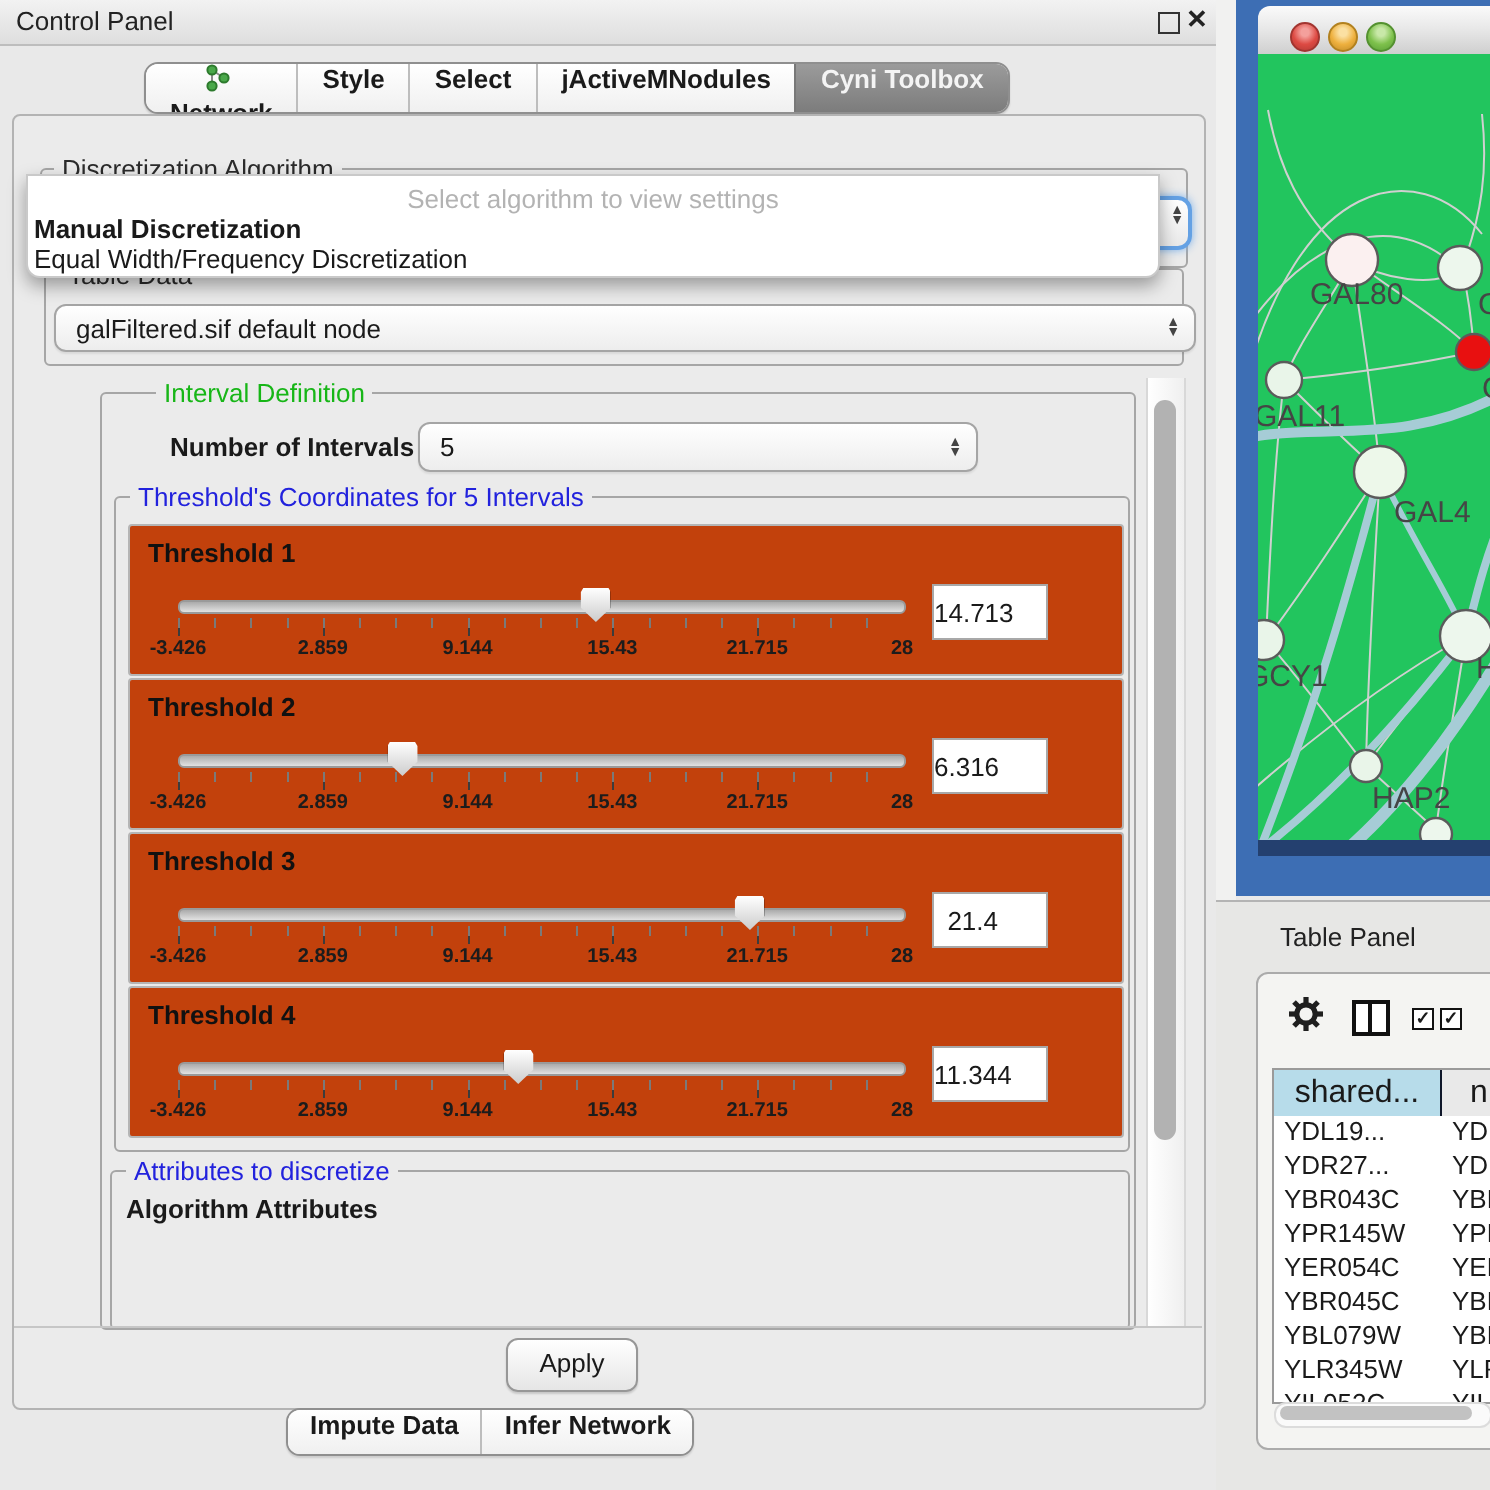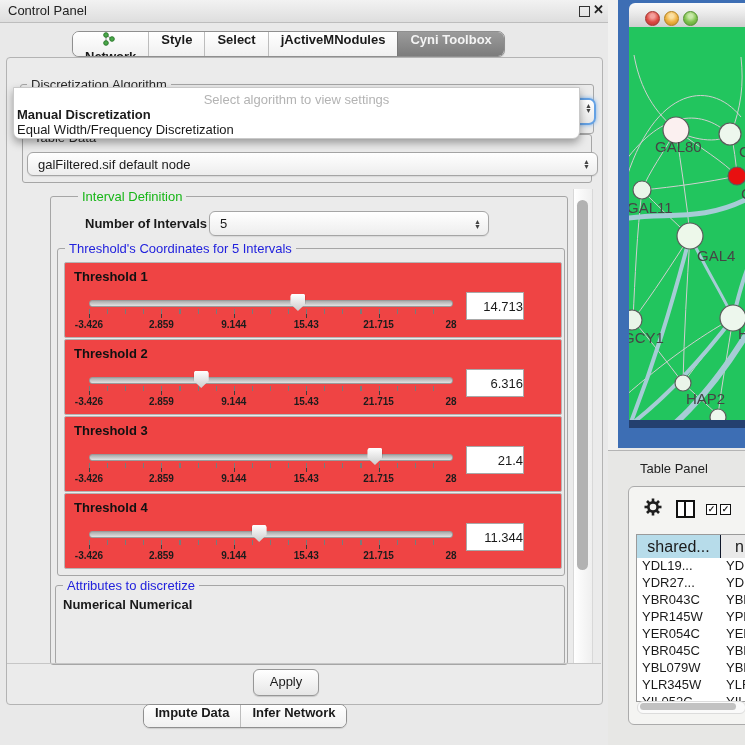--- a/index.html
+++ b/index.html
@@ -54,37 +54,37 @@
 
   
   .vtrack{background:linear-gradient(to right,#ffffff,#efefef);border-left:1px solid #d8d8d8;
           border-right:1px solid #d8d8d8;}
   .vthumb{position:absolute;background:#b2b2b2;border-radius:5.5px;}
   .htrack{background:#fafafa;border:1px solid #dcdcdc;border-radius:6px;}
   .hthumb{position:absolute;background:#c2c2c2;border-radius:4px;}
 
   
   .threshold-block{position:absolute;left:64px;width:496px;height:74px;border:1px solid #b5b5b5;
-                   border-radius:2px;background:#ef4444;}
+                   border-radius:2px;background:#c2410c;}
   .th-label{position:absolute;left:9px;top:6px;font-size:13px;font-weight:bold;color:#111;}
   .slider{position:absolute;left:24px;top:30px;width:366px;height:42px;}
   .track{position:absolute;left:0;top:7px;width:362px;height:5px;border:1px solid #9a9a9a;
          border-radius:3px;background:linear-gradient(#ababab,#e2e2e2);}
   .thumb{position:absolute;top:1px;width:15px;height:17px;background:linear-gradient(#ffffff,#cccccc);
          clip-path:polygon(8% 0,92% 0,100% 12%,100% 58%,50% 100%,0 58%,0 12%);
          filter:drop-shadow(0 0 1px rgba(0,0,0,.65));}
   .ticks{position:absolute;left:0;top:16px;width:362px;height:9px;
          background-image:repeating-linear-gradient(90deg,#7a7a7a 0 1px,transparent 1px 18.1px),
                           repeating-linear-gradient(90deg,#3c3c3c 0 1px,transparent 1px 72.4px);
          background-size:100% 5px,100% 9px;background-repeat:no-repeat;}
   .tick-labels{position:absolute;left:0;top:26px;width:362px;height:14px;}
   .tick-label{position:absolute;transform:translateX(-50%);font-size:10px;font-weight:bold;color:#1c1c1c;
               white-space:nowrap;}
   .val-box{position:absolute;left:401px;top:29px;width:58px;height:28px;background:#ffffff;
-           border:1px solid #a8a8a8;font-size:13px;text-align:right;line-height:28px;padding-right:0;
+           border:1px solid #a8a8a8;font-size:13px;text-align:right;line-height:28px;padding-right:24px;
            box-sizing:border-box;}
 
   
   .attr-list{left:75px;top:616px;width:470px;height:47px;background:#ffffff;border:1px solid #c2c2c2;
              overflow:hidden;}
   .attr-item{font-size:13px;padding:1px 0 0 8px;height:15px;white-space:nowrap;}
 
   .apply-btn{left:253px;top:669px;width:64px;height:25px;background:linear-gradient(#ffffff,#e6e6e6);
              border:1px solid #979797;border-radius:6px;font-size:13px;text-align:center;line-height:24px;
              box-shadow:0 1px 1px rgba(0,0,0,.15);}
@@ -268,21 +268,21 @@
           <span class="tick-label" style="left: 60%;">15.43</span>
           <span class="tick-label" style="left: 80%;">21.715</span>
           <span class="tick-label" style="left: 100%;">28</span>
         </div>
     </div>
     <div class="val-box">11.344</div>
   </div>
 
   <div class="abs group" style="left:55px;top:585px;width:508px;height:78px;"></div>
   <div class="gtitle blue" style="left:63px;top:578px;">Attributes to discretize</div>
-  <div class="abs" style="left:63px;top:597px;font-size:13px;font-weight:bold;">Numerical Numerical</div>
+  <div class="abs" style="left:63px;top:597px;font-size:13px;font-weight:bold;">Algorithm Attributes</div>
 
   <div class="abs divider"></div>
   <div class="abs apply-btn">Apply</div>
 
   <div class="abs seg botseg">
     <div class="sg">
         <span>Impute Data</span>
       </div>
     <div class="sg">
         <span>Infer Network</span>

